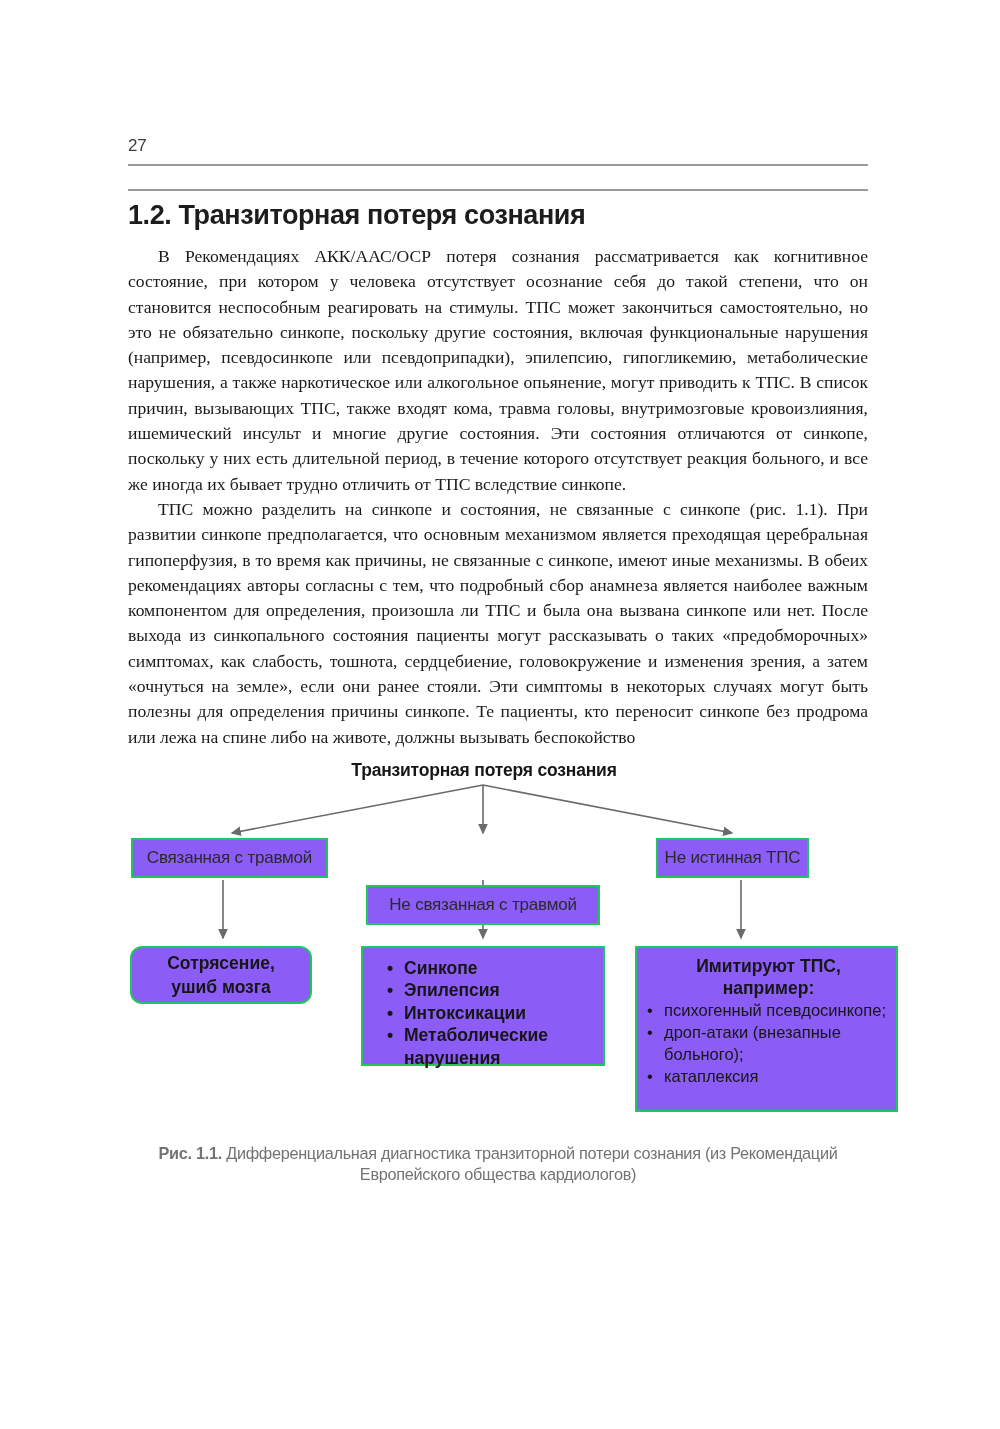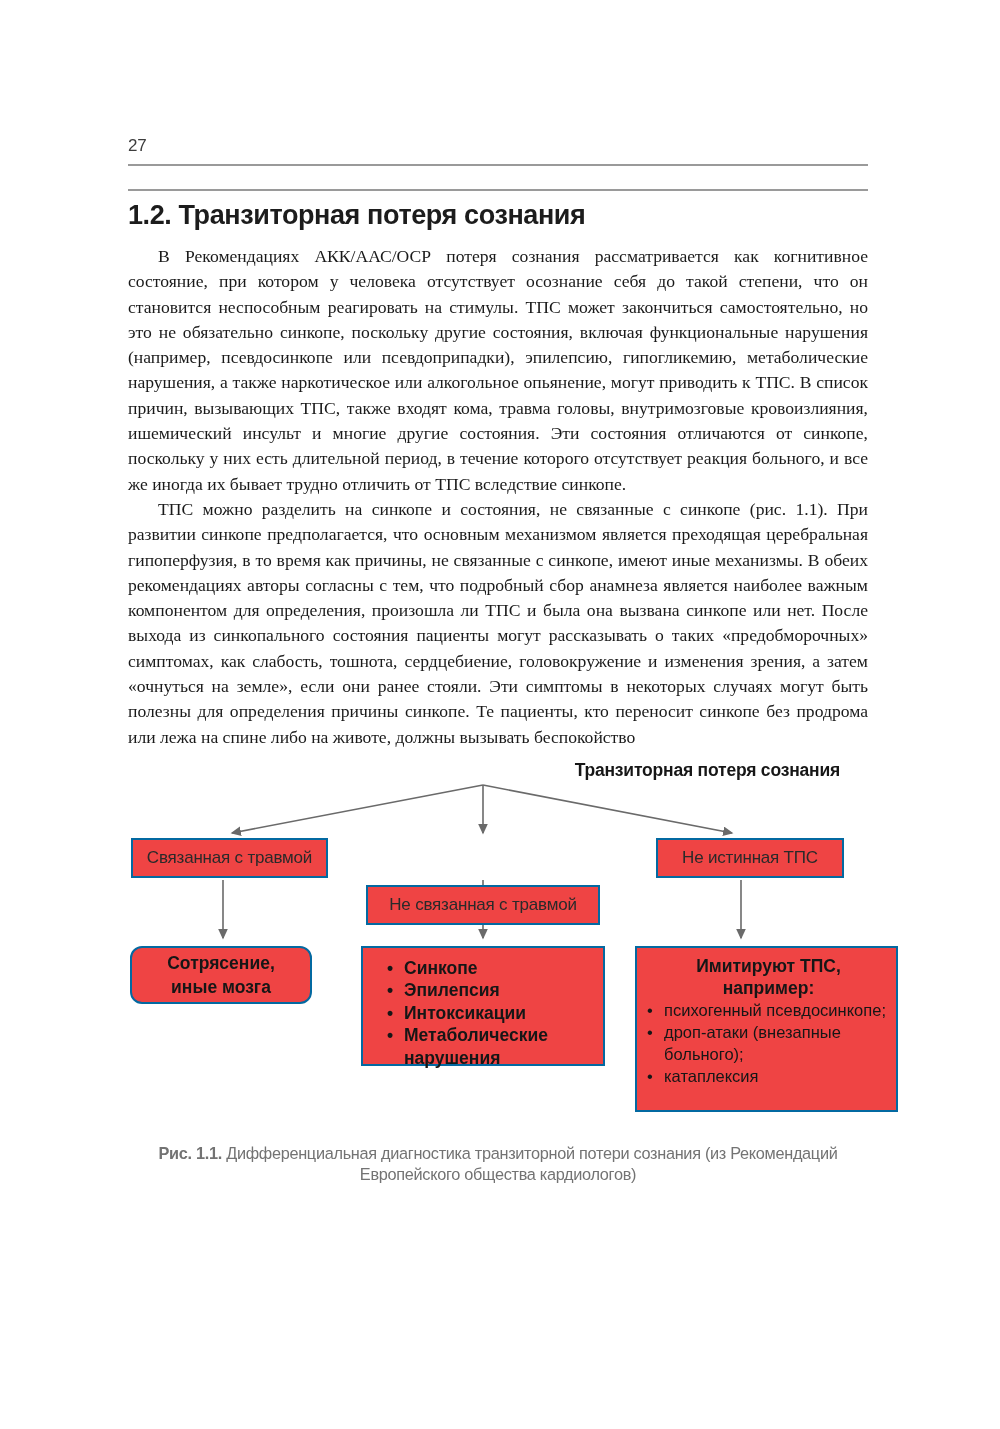--- a/index.html
+++ b/index.html
@@ -39,26 +39,26 @@
     text-align:justify; text-indent:30px;
   }
   .body-text p.first { margin-top:13px; }
   
   .figure {
     position:relative; height:374px; margin-top:6px;
     font-family:"Liberation Sans", sans-serif; color:#161616;
   }
   .fig-title {
     position:absolute; top:4px; left:0; width:712px;
-    text-align:right; font-weight:bold; font-size:17.5px; letter-spacing:-0.2px;
+    text-align:center; font-weight:bold; font-size:17.5px; letter-spacing:-0.2px;
   }
   .arrows { position:absolute; left:0; top:0; }
   .fbox {
     position:absolute; box-sizing:border-box;
-    border:2px solid #0369a1; background:#ef4444;
+    border:2px solid #22c55e; background:#8b5cf6;
   }
   .fbox.l1 {
     display:flex; align-items:center; justify-content:center;
     font-size:17px; letter-spacing:-0.2px; color:#2a2a2a;
   }
   .box-trauma-result {
     display:flex; flex-direction:column; align-items:center; justify-content:center;
     font-weight:bold; font-size:17.5px; line-height:24px;
   }
   .box-syncope-list { padding:9px 6px 0 24px; }
@@ -109,25 +109,25 @@
         <line x1="355" y1="29" x2="355" y2="77" stroke="#6a6a6a" stroke-width="1.6" marker-end="url(#ah)"></line>
         <line x1="355" y1="29" x2="604" y2="77" stroke="#6a6a6a" stroke-width="1.6" marker-end="url(#ah)"></line>
 
         <line x1="95" y1="124" x2="95" y2="182" stroke="#6a6a6a" stroke-width="1.6" marker-end="url(#ah)"></line>
         <line x1="355" y1="124" x2="355" y2="182" stroke="#6a6a6a" stroke-width="1.6" marker-end="url(#ah)"></line>
         <line x1="613" y1="124" x2="613" y2="182" stroke="#6a6a6a" stroke-width="1.6" marker-end="url(#ah)"></line>
       </svg>
 
       <div class="fbox l1" style="left:3px; top:82px; width:197px; height:40px;">Связанная с травмой</div>
       <div class="fbox l1" style="left:238px; top:82px; width:234px; height:40px;margin-top:47px;">Не связанная с травмой</div>
-      <div class="fbox l1" style="left:528px; top:82px; width:188px; height:40px;">Не истинная ТПС</div>
+      <div class="fbox l1" style="left:528px; top:82px; width:153px; height:40px;">Не истинная ТПС</div>
 
       <div class="fbox box-trauma-result" style="left:2px; top:190px; width:182px; height:58px;border-radius:12px;">
         <span>Сотрясение,</span>
-        <span>иные мозга</span>
+        <span>ушиб мозга</span>
       </div>
 
       <div class="fbox box-syncope-list" style="left:233px; top:190px; width:244px; height:120px;">
         <div class="li">
           <span class="dot">•</span>
           <span class="txt">Синкопе</span>
         </div>
         <div class="li">
           <span class="dot">•</span>
           <span class="txt">Эпилепсия</span>

